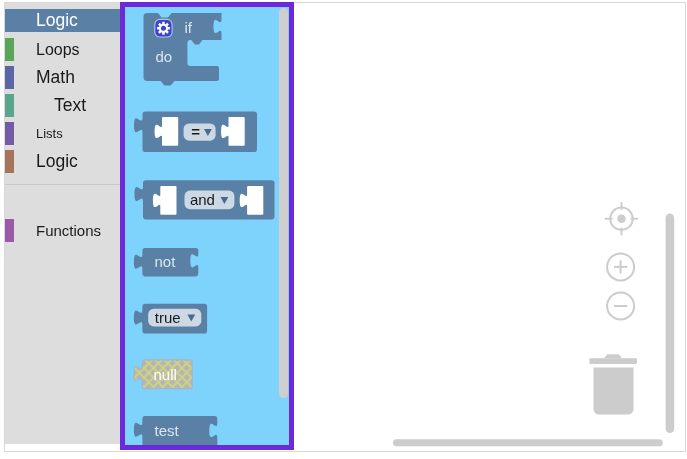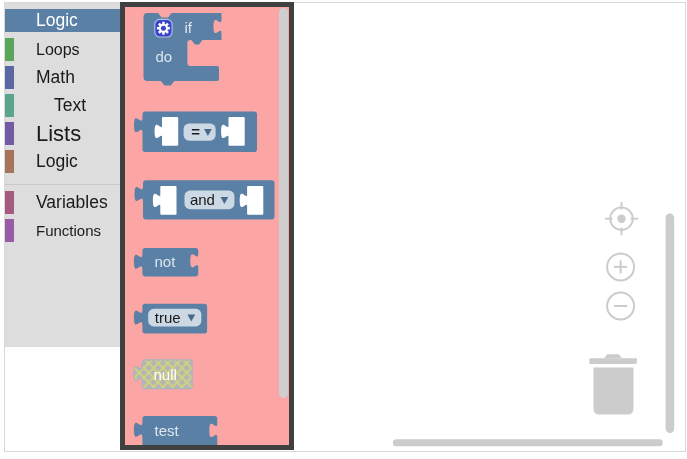--- a/index.html
+++ b/index.html
@@ -1,33 +1,32 @@
 <!DOCTYPE html>
 <html><head><meta charset="utf-8"><style>
 html,body{margin:0;padding:0;background:#fff;}
 body{width:687px;height:459px;position:relative;overflow:hidden;
  font-family:'Liberation Sans',sans-serif;}
 </style></head>
 <body>
 
 <div style="position:absolute;left:4px;top:2px;width:680px;height:448px;border:1px solid #d8d8d8;background:#fff;"></div>
 
-<div style="position:absolute;left:5px;top:3px;width:115px;height:344px;background:#ddd;font-family:'Liberation Sans',sans-serif;">
+<div style="position:absolute;left:5px;top:3px;width:115px;height:441px;background:#ddd;font-family:'Liberation Sans',sans-serif;">
     <div style="position:absolute;left:0;top:6.3px;width:115px;height:23px;background:#5b80a5;color:#fff;font-size:17.5px;line-height:23px;"><span style="margin-left:31px;">Logic</span></div>
     <div style="position:absolute;left:0;top:34.5px;width:115px;height:23px;color:#1a1a1a;font-size:16px;line-height:23px;"><span style="position:absolute;left:0;top:0;width:8.5px;height:23px;background:#5ba55b;"></span><span style="margin-left:31px;">Loops</span></div>
     <div style="position:absolute;left:0;top:62.7px;width:115px;height:23px;color:#1a1a1a;font-size:17.5px;line-height:23px;"><span style="position:absolute;left:0;top:0;width:8.5px;height:23px;background:#5b67a5;"></span><span style="margin-left:31px;margin-top:12px;">Math</span></div>
     <div style="position:absolute;left:0;top:90.9px;width:115px;height:23px;color:#1a1a1a;font-size:17.5px;line-height:23px;"><span style="position:absolute;left:0;top:0;width:8.5px;height:23px;background:#5ba58c;"></span><span style="margin-left:49px;">Text</span></div>
-    <div style="position:absolute;left:0;top:119.1px;width:115px;height:23px;color:#1a1a1a;font-size:22px;line-height:23px;"><span style="position:absolute;left:0;top:0;width:8.5px;height:23px;background:#745ba5;"></span><span style="margin-left:31px;">Lists</span></div>
+    <div style="position:absolute;left:0;top:119.1px;width:115px;height:23px;color:#1a1a1a;font-size:13px;line-height:23px;"><span style="position:absolute;left:0;top:0;width:8.5px;height:23px;background:#745ba5;"></span><span style="margin-left:31px;">Lists</span></div>
     <div style="position:absolute;left:0;top:147.3px;width:115px;height:23px;color:#1a1a1a;font-size:17.5px;line-height:23px;"><span style="position:absolute;left:0;top:0;width:8.5px;height:23px;background:#a5745b;"></span><span style="margin-left:31px;">Logic</span></div>
     <div style="position:absolute;left:0;top:180.5px;width:115px;height:1px;background:#c9c9c9;"></div>
-    <div style="position:absolute;left:0;top:187.5px;width:115px;height:23px;color:#1a1a1a;font-size:17.5px;line-height:23px;"><span style="position:absolute;left:0;top:0;width:8.5px;height:23px;background:#a55b80;"></span><span style="margin-left:31px;">Variables</span></div>
     <div style="position:absolute;left:0;top:215.7px;width:115px;height:23px;color:#1a1a1a;font-size:15px;line-height:23px;"><span style="position:absolute;left:0;top:0;width:8.5px;height:23px;background:#995ba5;"></span><span style="margin-left:31px;">Functions</span></div>
   </div>
 
-<div style="position:absolute;left:120px;top:2px;width:174px;height:448px;border:5px solid #404040;box-sizing:border-box;background:#fca5a5;overflow:hidden;">
+<div style="position:absolute;left:120px;top:2px;width:174px;height:448px;border:5px solid #6d28d9;box-sizing:border-box;background:#7dd3fc;overflow:hidden;">
 <div style="position:relative;width:164px;height:438px;">
 <svg width="164" height="438" viewBox="0 0 164 438" style="position:absolute;left:0;top:0;font-family:'Liberation Sans',sans-serif;">
         <defs>
           <pattern id="dis" patternUnits="userSpaceOnUse" width="9.5" height="9.5">
             <rect width="9.5" height="9.5" fill="#b2b5b9"></rect>
             <path d="M0,0 L9.5,9.5 M9.5,0 L0,9.5" stroke="#d0d27e" stroke-width="2.0"></path>
           </pattern>
         </defs>
         <path d="M 22.5,6.0 L 33,6.0 l 3.6,4.6 h 6.4 l 3.6,-4.6 H 96.5 V 12 L 96.5,12 c 0,10 -8,-8 -8,7.5 s 8,-2.5 8,7.5 V 33.0 H 77.5 l -3.5,4.4 h -4.2 l -3.5,-4.4 H 65.4 Q 62.4,33.0 62.4,36.0 V 56.1 Q 62.4,59.1 65.4,59.1 H 92.0 Q 94.0,59.1 94.0,61.1 V 71.9 Q 94.0,73.9 92.0,73.9 H 49.4 l -3.6,4.7 h -6.4 l -3.6,-4.7 H 22.5 Q 18.5,73.9 18.5,69.9 V 10.0 Q 18.5,6.0 22.5,6.0 Z" fill="#5b80a5"></path>
         <g>

